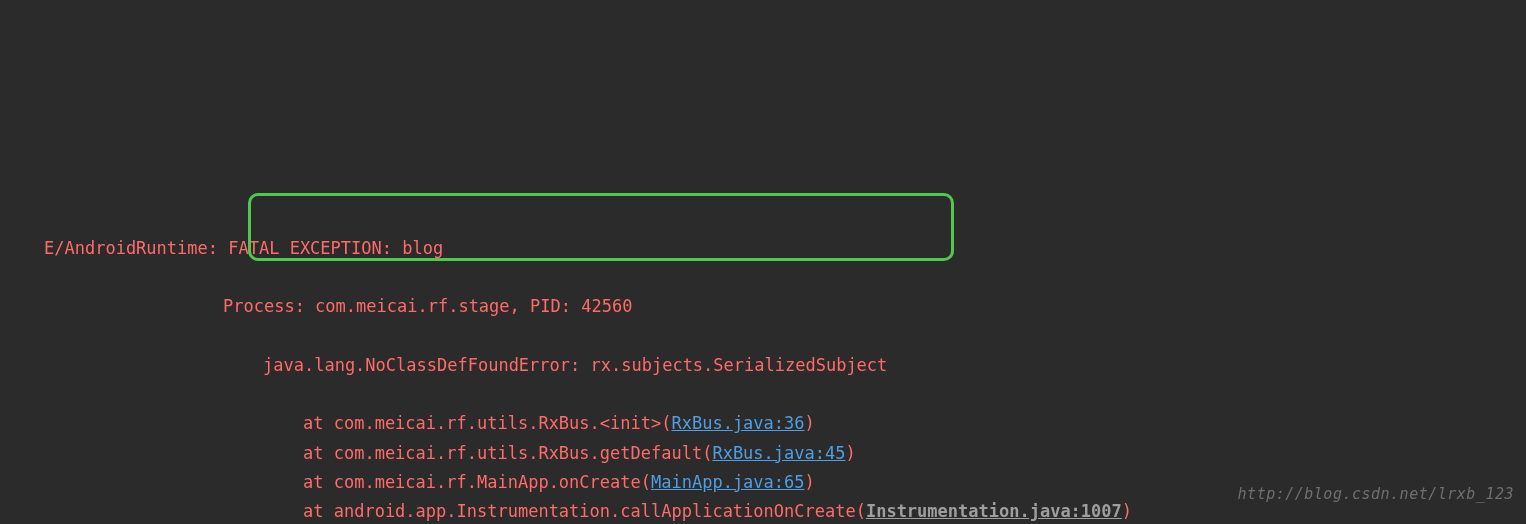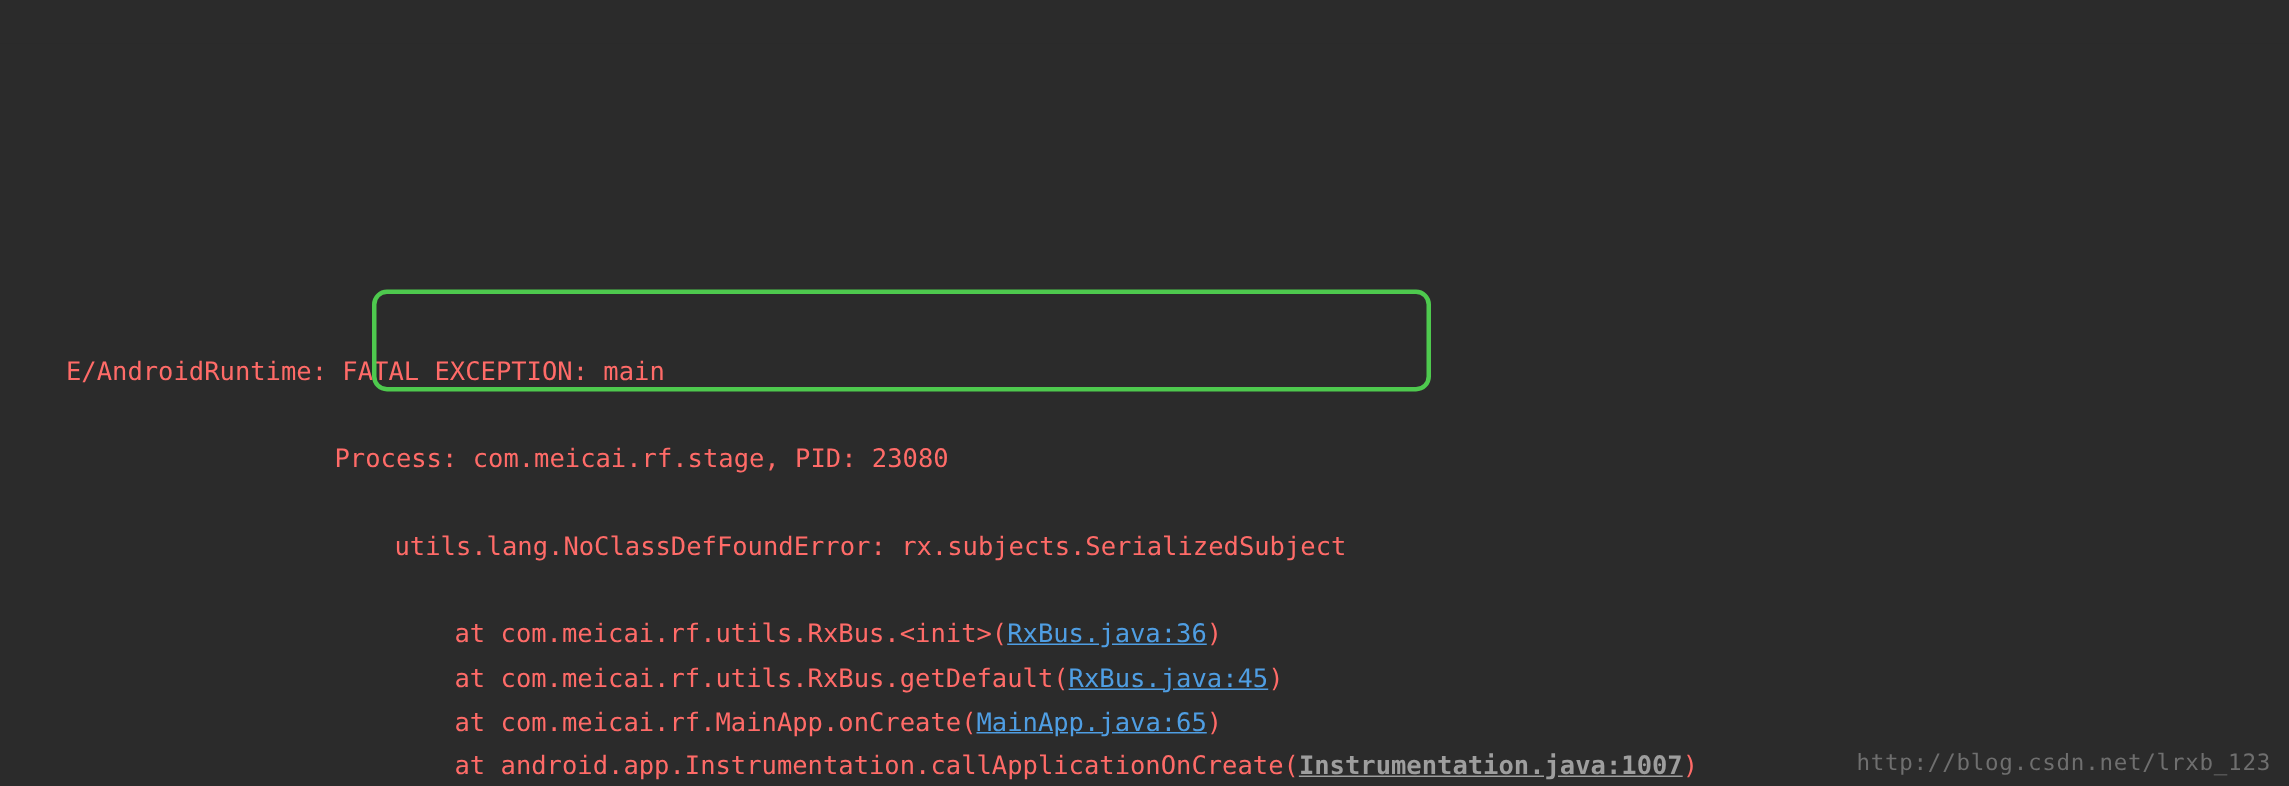--- a/index.html
+++ b/index.html
@@ -28,35 +28,36 @@
   .blueLink { color:#4f9ee3; text-decoration: underline; }
   .grayLink { color:#9e9e9e; text-decoration: underline; font-weight: bold; }
   .highlightBox {
     position:absolute;
     border:3px solid #4ec94e;
     border-radius:10px;
     left:248px; top:47px; width:700px; height:62px;
     pointer-events:none;
   }
   .watermark {
-    position:absolute; right:12px; bottom:2px;
+    position:absolute; right:12px; bottom:16px;
     color:#6f6f6f; font-size:15px; font-family:inherit;
     letter-spacing:0.5px;
+    font-style:italic;
   }
 </style>
 </head>
 <body>
 
 
 
 <div class="log">
 <div class="highlightBox"></div>
 
-<span class="line"><span class="tag">E/AndroidRuntime:</span><span class="err"> FATAL EXCEPTION: main</span></span>
-<span class="indent1 err">Process: com.meicai.rf.stage, PID: 23080</span>
-<span class="indent2b err">utils.lang.NoClassDefFoundError: rx.subjects.SerializedSubject</span>
+<span class="line"><span class="tag">E/AndroidRuntime:</span><span class="err"> FATAL EXCEPTION: blog</span></span>
+<span class="indent1 err">Process: com.meicai.rf.stage, PID: 42560</span>
+<span class="indent2b err">java.lang.NoClassDefFoundError: rx.subjects.SerializedSubject</span>
 <span id="frames"><span class="indent2 err"><span>at com.meicai.rf.utils.RxBus.&lt;init&gt;(</span><span class="blueLink">RxBus.java:36</span><span>)</span></span><span class="indent2 err"><span>at com.meicai.rf.utils.RxBus.getDefault(</span><span class="blueLink">RxBus.java:45</span><span>)</span></span><span class="indent2 err"><span>at com.meicai.rf.MainApp.onCreate(</span><span class="blueLink">MainApp.java:65</span><span>)</span></span><span class="indent2 err"><span>at android.app.Instrumentation.callApplicationOnCreate(</span><span class="grayLink">Instrumentation.java:1007</span><span>)</span></span></span>
 </div>
 
 <div class="watermark">http://blog.csdn.net/lrxb_123</div>
 
 
 
 
 </body></html>

